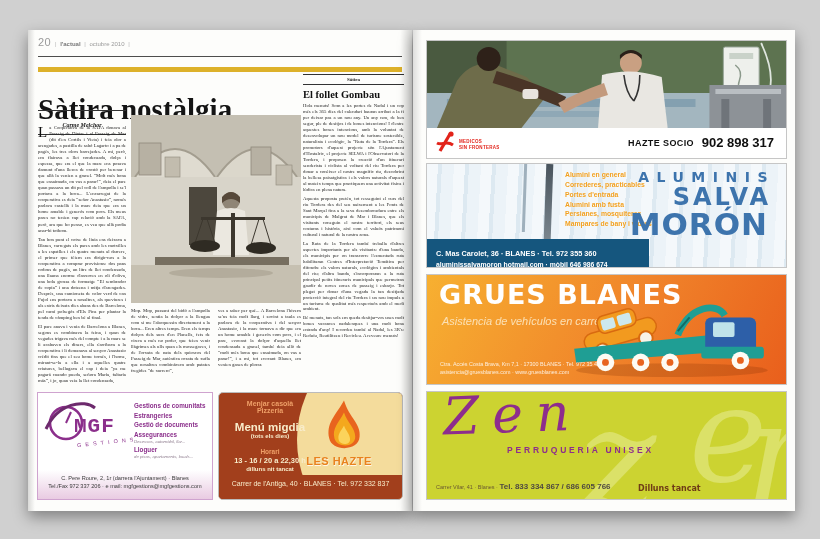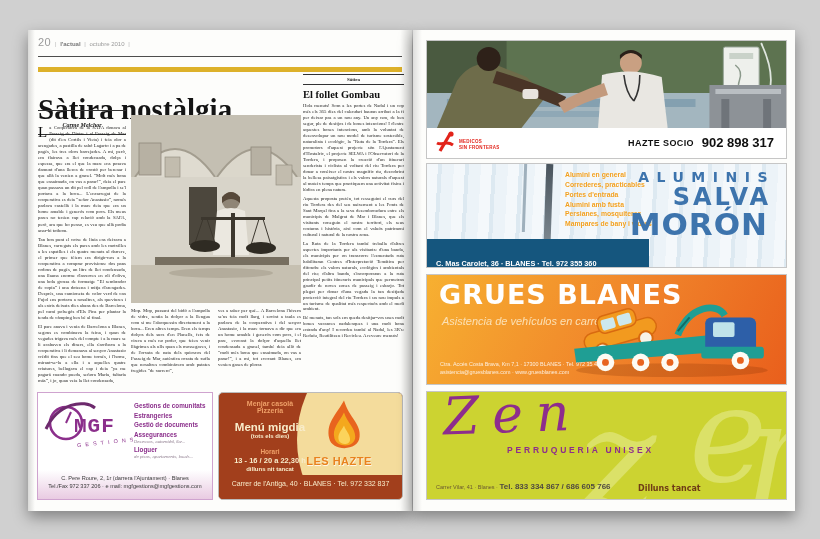--- a/index.html
+++ b/index.html
@@ -110,21 +110,21 @@
   .alu-frame2{position:absolute;left:96px;top:0;width:3px;height:68px;background:#9fb0bc;
         transform:rotate(2deg);}
   .alu-services{position:absolute;left:138px;top:6px;color:#f2a01f;font-weight:bold;
         font-size:6.8px;line-height:1.45;text-shadow:0 0 2px rgba(255,255,255,.9);}
   .alu-brand{position:absolute;right:18px;top:5px;text-align:right;color:#3d74ad;
         font-family:"DejaVu Sans",sans-serif;padding-left:14px;}
   .alu-b1{font-size:14px;letter-spacing:7.5px;font-weight:bold;margin-right:-7px;}
   .alu-b2{font-size:24px;letter-spacing:3px;font-weight:bold;line-height:1.02;margin-right:-3px;}
   .alu-b3{font-size:31px;letter-spacing:1px;font-weight:bold;line-height:1.0;}
   .alu-bar{position:absolute;left:0;bottom:0;width:222px;height:28px;background:#15567e;
-        color:#fff;padding:20px 0 0 9px;box-sizing:border-box;}
+        color:#fff;padding:10px 0 0 9px;box-sizing:border-box;}
   .alu-bar .l1{font-size:7.3px;font-weight:bold;}
   .alu-bar .l2{font-size:6.8px;font-weight:bold;margin-top:2.5px;}
 
   .grues{top:244px;height:111px;
         background:linear-gradient(118deg,#f7b031 0%,#f0832a 55%,#e95f1c 100%);}
   .grues-title{position:absolute;left:12px;top:4px;font-size:27px;font-weight:bold;
         color:#fff;font-family:"DejaVu Sans",sans-serif;letter-spacing:1px;}
   .grues-sub{position:absolute;left:15px;top:40px;font-size:11px;font-style:italic;
         color:#fbe0b4;}
   .grues-contact{position:absolute;left:13px;bottom:7px;font-size:5.4px;color:#fdeedd;

